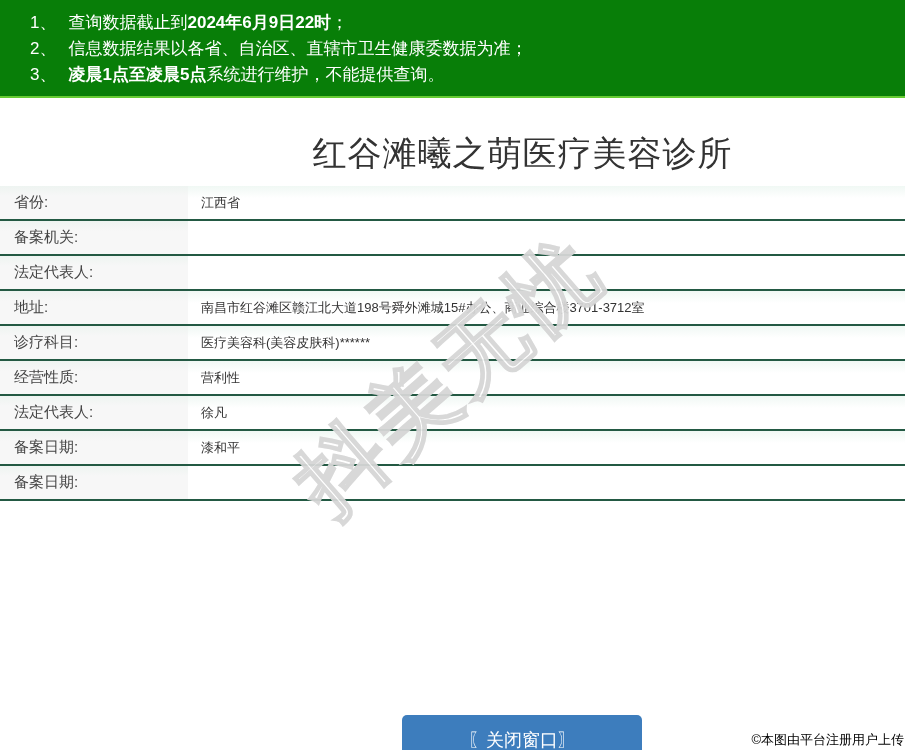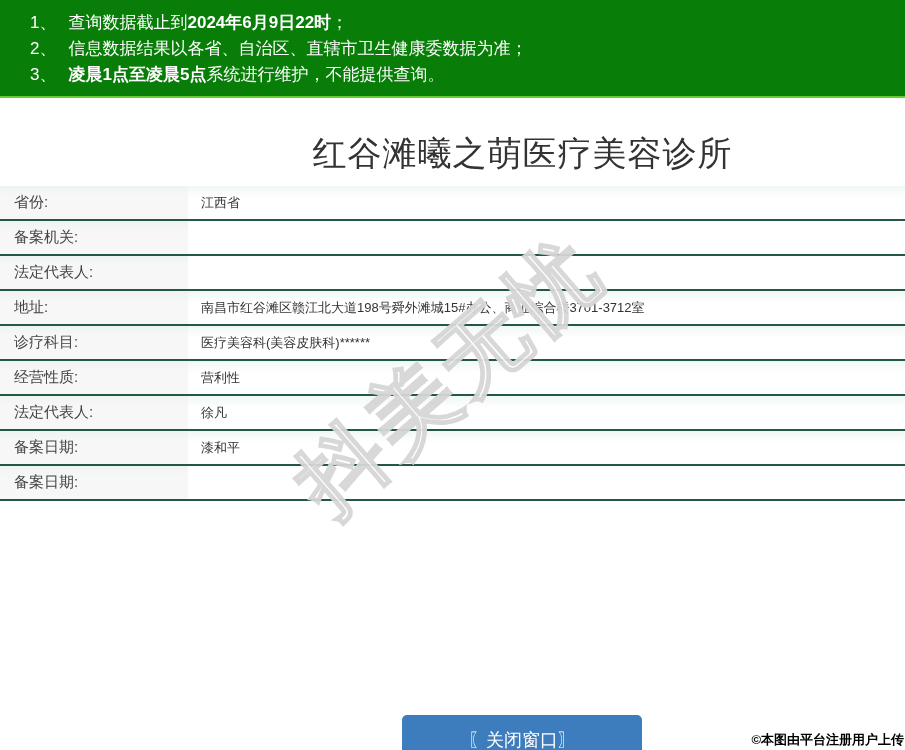--- a/index.html
+++ b/index.html
@@ -34,21 +34,21 @@
 
   
   .watermark{position:absolute;left:450px;top:377px;z-index:10;pointer-events:none;
              transform:translate(-50%,-50%) rotate(-41deg);
              font-size:86px;font-weight:bold;letter-spacing:6px;white-space:nowrap;
              color:#ffffff;-webkit-text-stroke:2px #d6d6d6;
              text-shadow:0 0 1px #cccccc;opacity:.95;}
 
   
   .copyright{position:absolute;right:1px;bottom:1px;z-index:11;
-             font-size:13px;font-weight:bold;color:#000000;
+             font-size:13px;font-weight:normal;color:#000000;
              text-shadow:-1px 0 #ffffff,1px 0 #ffffff,0 -1px #ffffff,0 1px #ffffff,
                          -1px -1px #ffffff,1px 1px #ffffff,1px -1px #ffffff,-1px 1px #ffffff;}
 </style>
 </head>
 <body>
 
 <div class="page">
 
   <div class="notice">
       <div class="notice-line"><span class="notice-num">1、</span><span>查询数据截止到</span><b>2024年6月9日22时</b><span>；</span></div>

